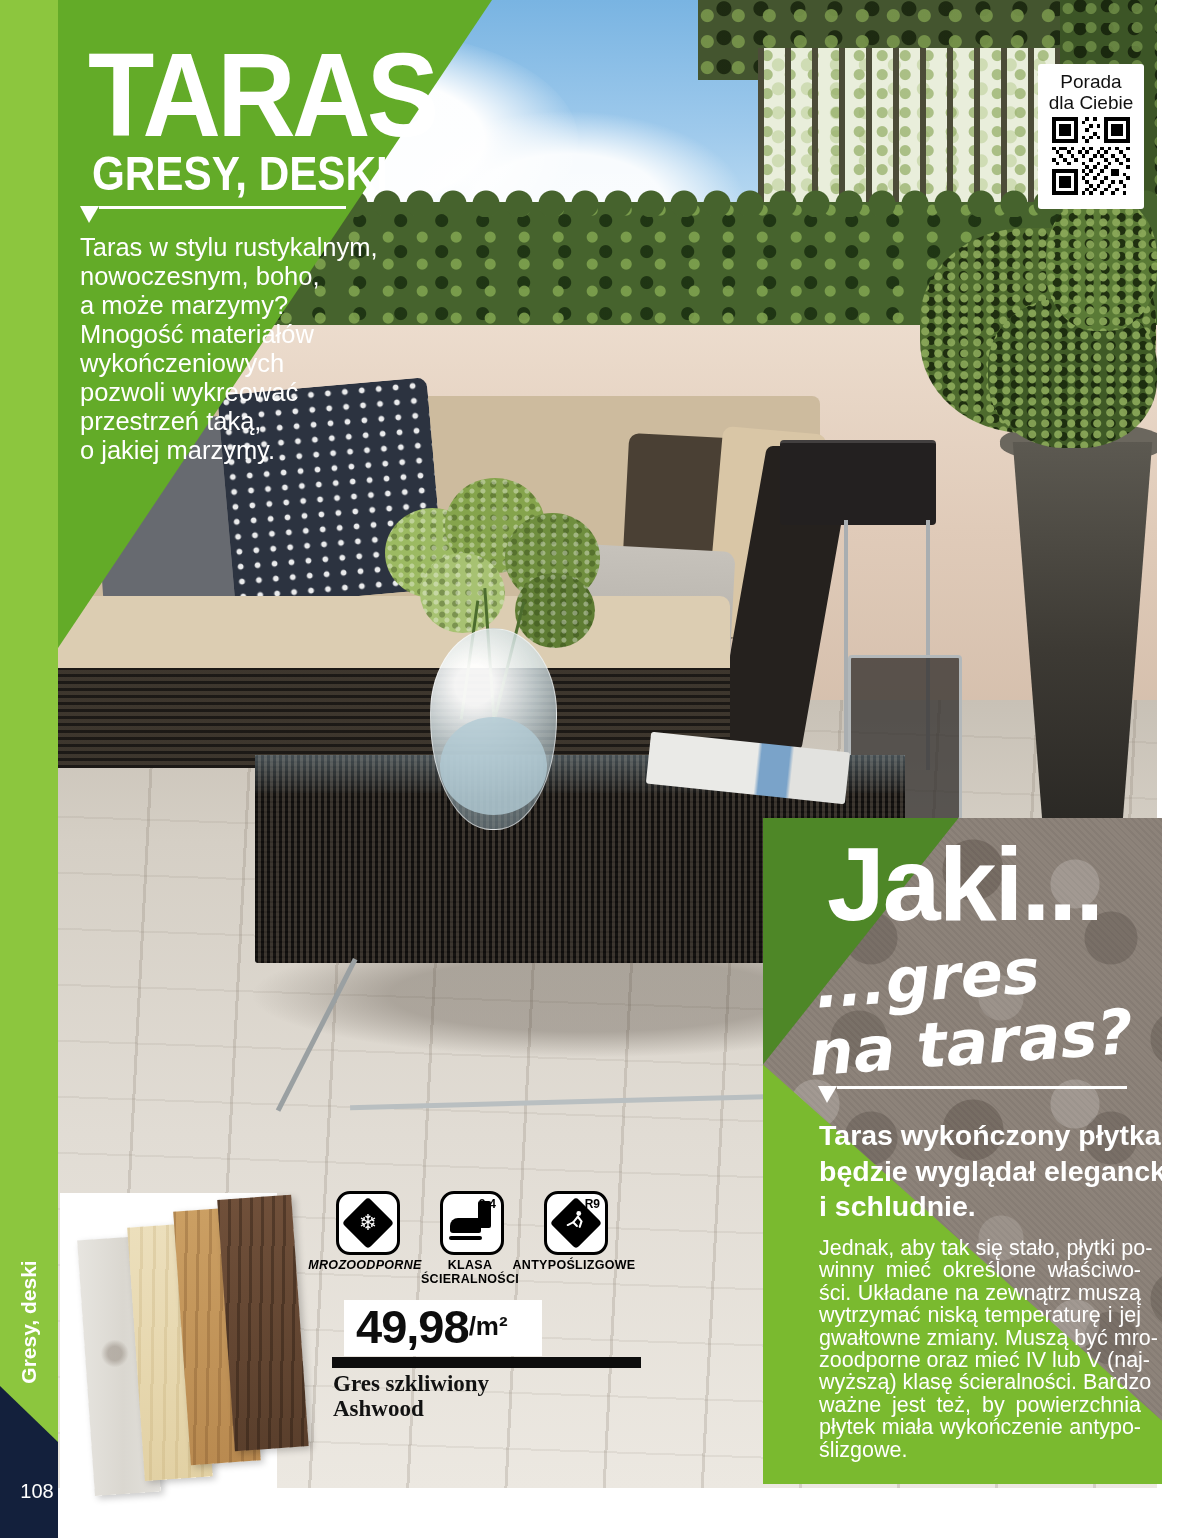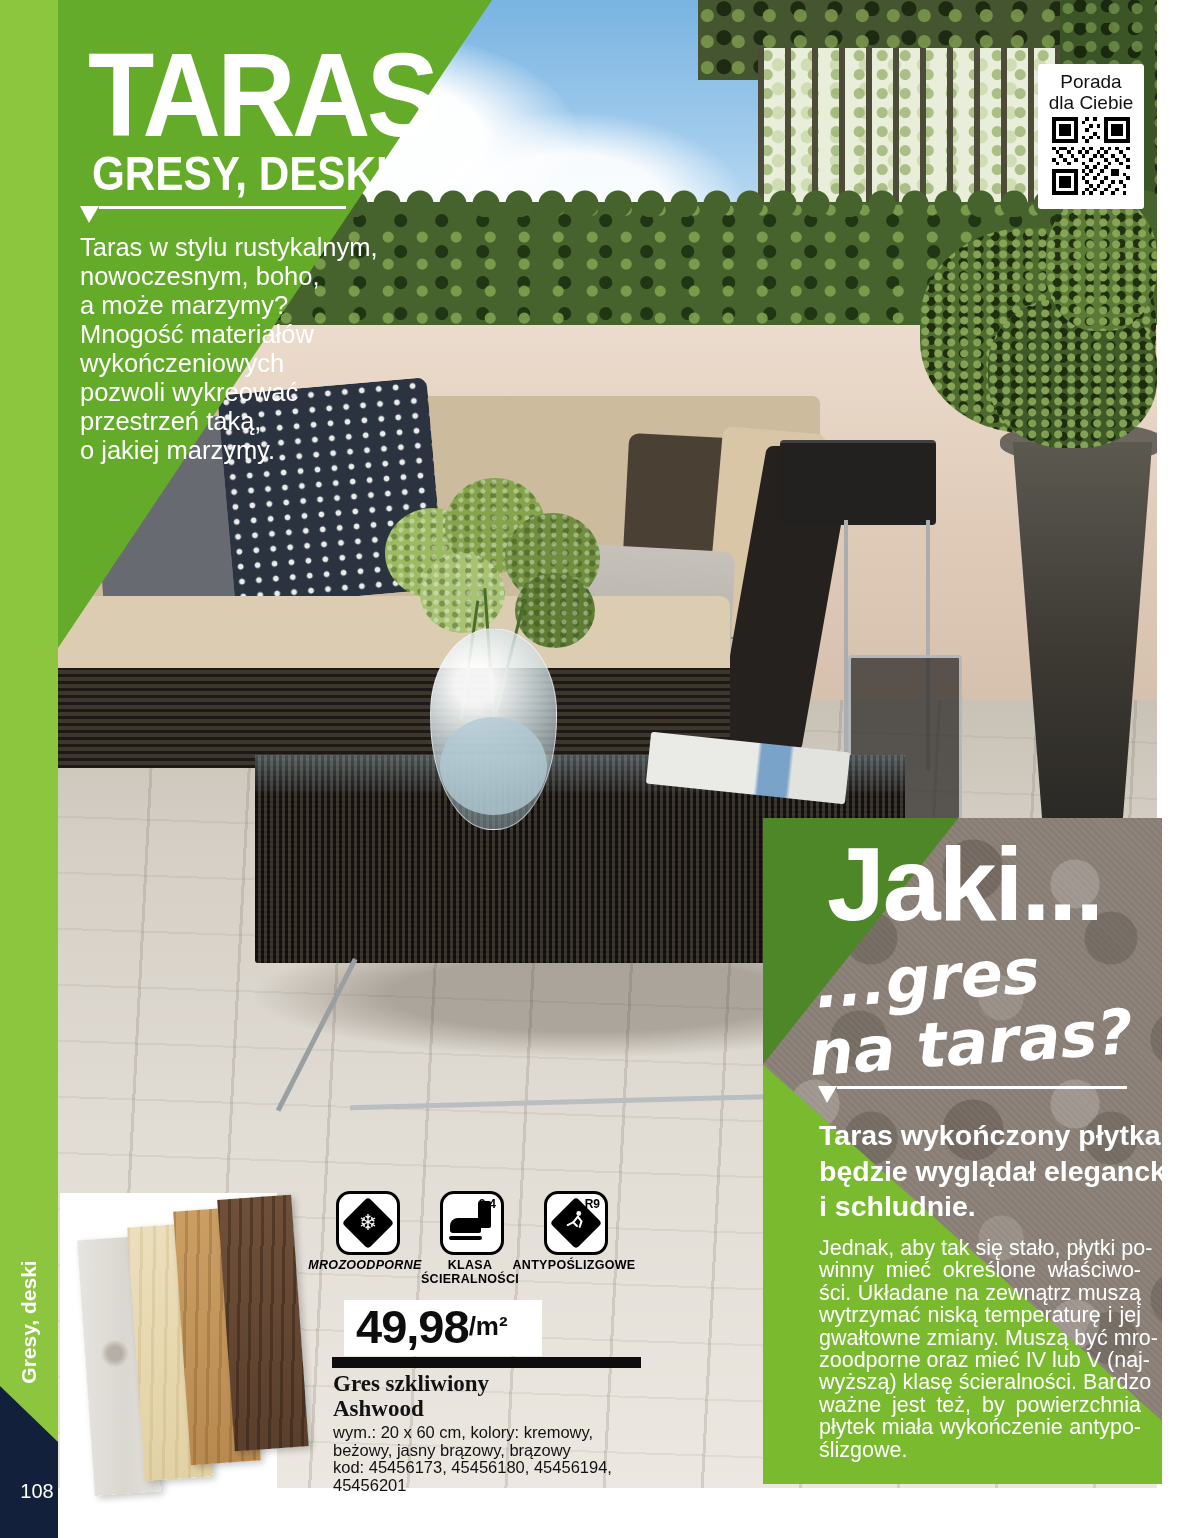--- a/index.html
+++ b/index.html
@@ -426,20 +426,14 @@
 
   <div class="abs price-box">
     <span class="price">49,98</span>
     <span class="unit">/m²</span>
   </div>
   <div class="abs price-bar"></div>
   <div class="abs prod-name">
     <div>Gres szkliwiony</div>
     <div>Ashwood</div>
   </div>
-  <div class="abs prod-details">
-    <div>wym.: 20 x 60 cm, kolory: kremowy,</div>
-    <div>beżowy, jasny brązowy, brązowy</div>
-    <div>kod: 45456173, 45456180, 45456194,</div>
-    <div>45456201</div>
-  </div>
 
 </div>
 
 </body></html>

